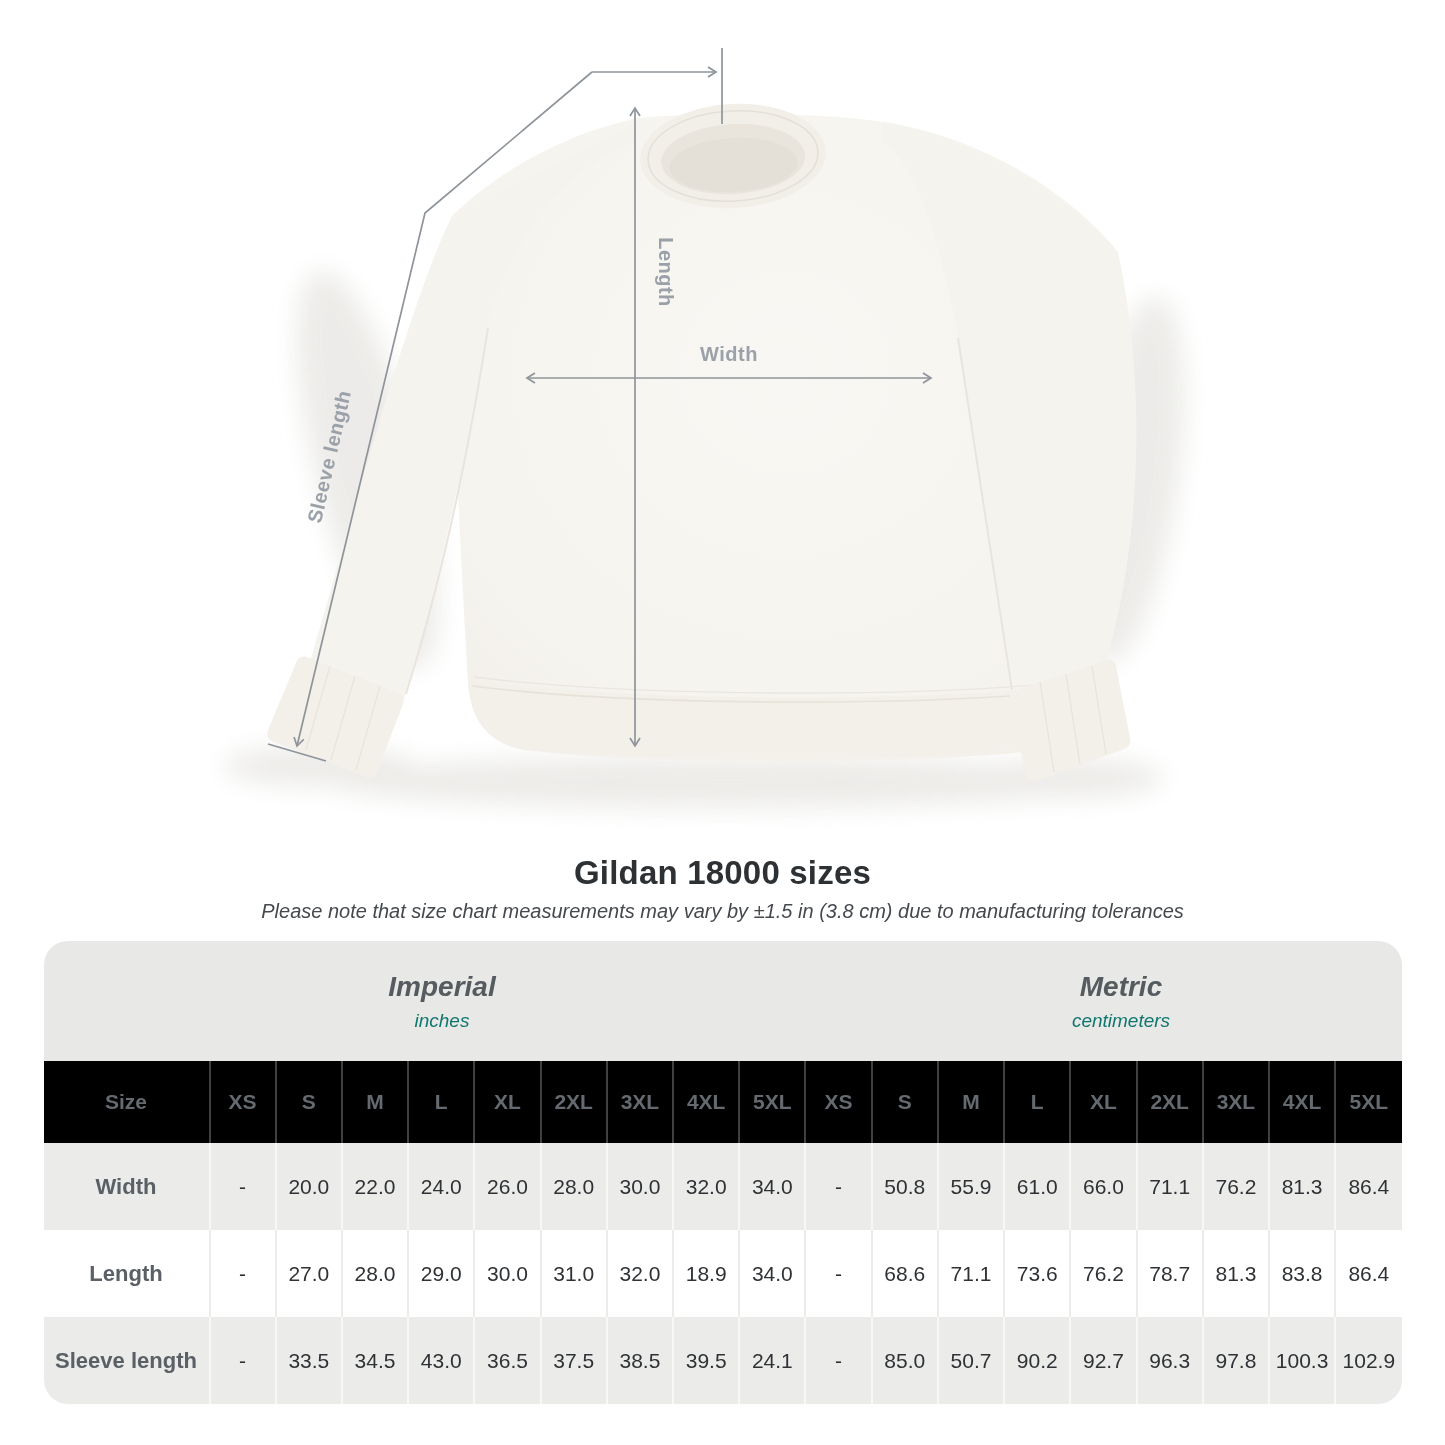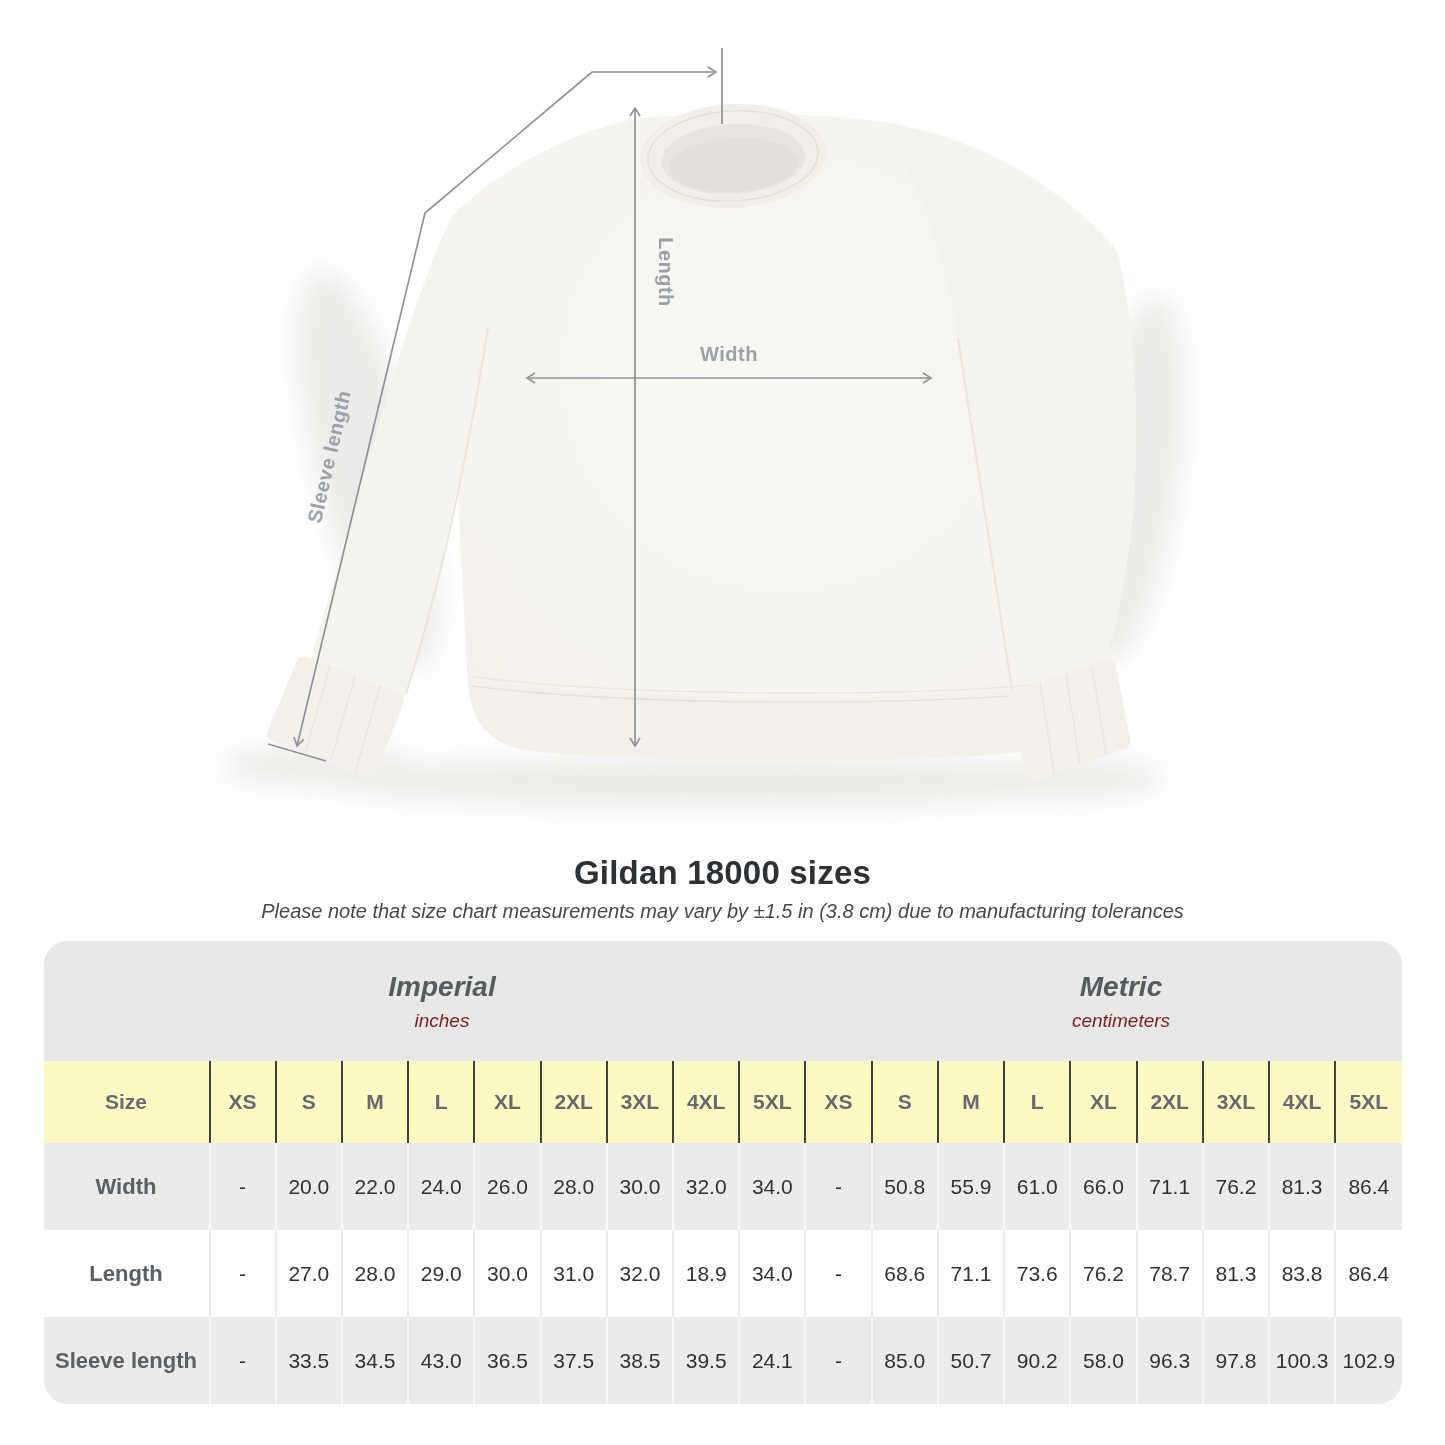--- a/index.html
+++ b/index.html
@@ -10,23 +10,23 @@
   .dim-label{font-family:"Liberation Sans",sans-serif;font-size:20px;font-weight:bold;fill:#9ba1a8;letter-spacing:.5px;}
 
   .title{margin:16px 0 0;text-align:center;font-size:33px;line-height:38px;font-weight:bold;color:#2e3134;letter-spacing:.2px;}
   .note{margin:8px 1px 0;text-align:center;font-style:italic;font-size:20px;color:#45494e;}
 
   .size-table-wrap{margin:18px auto 0;width:1358px;border-radius:24px;overflow:hidden;}
   table.size-table{width:100%;border-collapse:collapse;table-layout:fixed;}
 
   tr.band td{background:#e8e8e7;height:118px;text-align:center;vertical-align:middle;padding-left:36px;}
   .g-label{display:block;font-size:28px;font-weight:bold;font-style:italic;color:#555b5f;}
-  .g-sub{display:block;margin-top:7px;font-size:19px;font-style:italic;color:#7f1d1d;}
-
-  tr.hdr td{background:#fef9c3;height:80px;text-align:center;vertical-align:middle;
+  .g-sub{display:block;margin-top:7px;font-size:19px;font-style:italic;color:#0f766e;}
+
+  tr.hdr td{background:#000000;height:80px;text-align:center;vertical-align:middle;
             font-size:21px;font-weight:bold;color:#646a6f;}
   tr.hdr td:not(:first-child){border-left:2px solid #404040;}
 
   tr.row td{height:85px;text-align:center;vertical-align:middle;font-size:21px;color:#2f3235;}
   tr.row td.rowlabel{font-weight:bold;color:#5a6065;font-size:22px;}
   tr.row.striped td{background:#ebebea;}
   tr.row.striped td:not(:first-child){border-left:2px solid #f7f7f6;}
   tr.row.plain td{background:#ffffff;}
   tr.row.plain td:not(:first-child){border-left:2px solid #ececeb;}
 </style>
@@ -215,21 +215,21 @@
             <td>43.0</td>
             <td>36.5</td>
             <td>37.5</td>
             <td>38.5</td>
             <td>39.5</td>
             <td>24.1</td>
             <td>-</td>
             <td>85.0</td>
             <td>50.7</td>
             <td>90.2</td>
-            <td>58.0</td>
+            <td>92.7</td>
             <td>96.3</td>
             <td>97.8</td>
             <td>100.3</td>
             <td>102.9</td>
           </tr>
         </tbody>
     </table>
   </div>
 
 </div>

